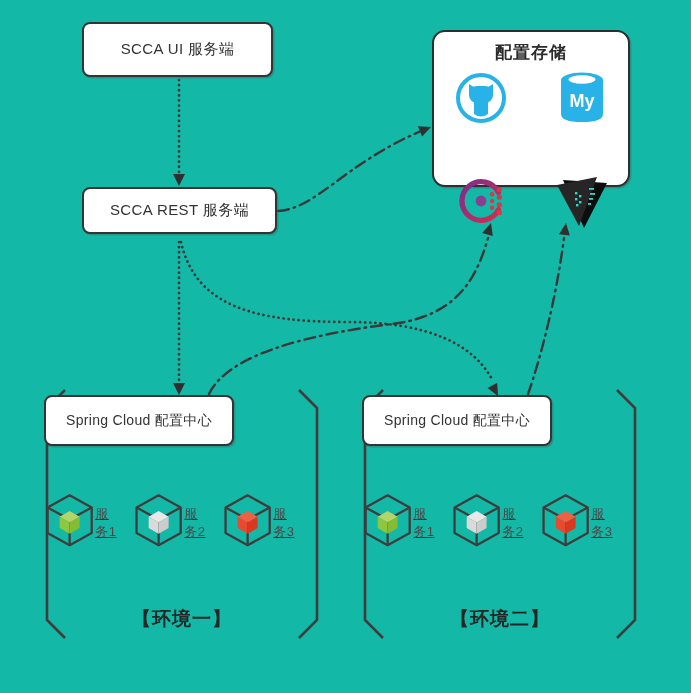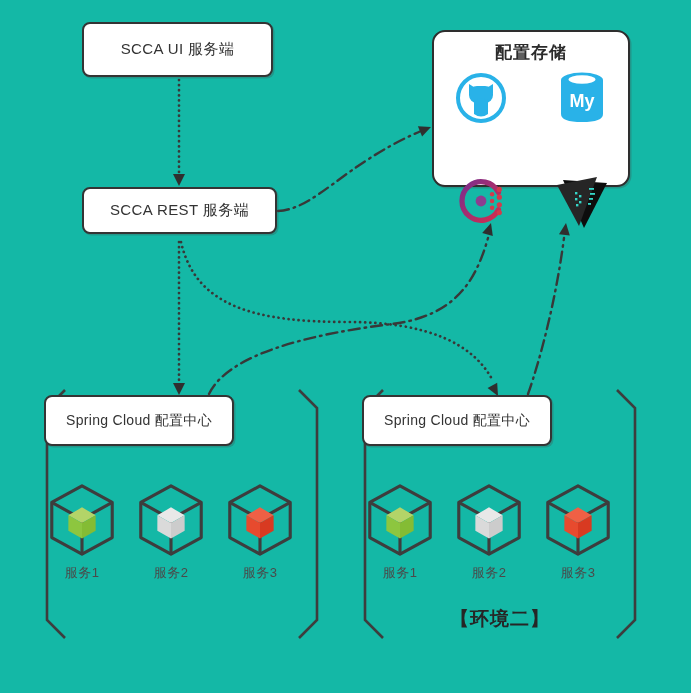--- a/index.html
+++ b/index.html
@@ -44,21 +44,21 @@
     display:flex;flex-direction:column;align-items:flex-start;
   }
   .sc-box{
     margin-top:7px;width:190px;height:51px;background:#fff;
     border:2px solid #343434;border-radius:8px;box-sizing:border-box;
     display:flex;align-items:center;justify-content:center;
     font-size:14px;letter-spacing:.3px;color:#333;
     box-shadow:1.5px 1.5px 0 rgba(70,70,70,.28);
   }
   .services{margin-top:36px;display:flex;gap:13px;}
-  .service{display:flex;flex-direction:column;align-items:center;width:76px;}
+  .service{display:flex;flex-direction:row;align-items:center;width:76px;text-decoration:underline;}
   .service-label{margin-top:4px;font-size:13px;color:#4a4a4a;letter-spacing:.5px;}
   .env-label{
     position:absolute;left:0;right:0;bottom:8px;text-align:center;
     font-size:19px;font-weight:bold;color:#262626;letter-spacing:1px;
   }
 </style>
 </head>
 <body>
 
 <div class="canvas">
@@ -198,20 +198,21 @@
       <polygon points="36,4 67,21 67,57 36,74 5,57 5,21"></polygon>
       <path d="M5,21 L36,38 M67,21 L36,38 M36,38 L36,74"></path>
     </g>
     <polygon points="36,26 50,34 36,42 22,34" fill="#ef6045"></polygon>
     <polygon points="22,34 36,42 36,58 22,50" fill="#e74a2e"></polygon>
     <polygon points="50,34 36,42 36,58 50,50" fill="#d83a21"></polygon>
   </svg>
             <span class="service-label">服务3</span>
           </div>
         </div>
+      <div class="env-label">【环境一】</div>
     </div>
   </div>
 
   <div class="env env-2">
     <svg class="bracket bracket-left" width="24" height="252" viewBox="0 0 24 252">
       <polyline points="21,2 3,20 3,232 21,250" fill="none" stroke="#3d3d3d" stroke-width="2.6"></polyline>
     </svg>
     <svg class="bracket bracket-right" width="24" height="252" viewBox="0 0 24 252">
       <polyline points="3,2 21,20 21,232 3,250" fill="none" stroke="#3d3d3d" stroke-width="2.6"></polyline>
     </svg>

